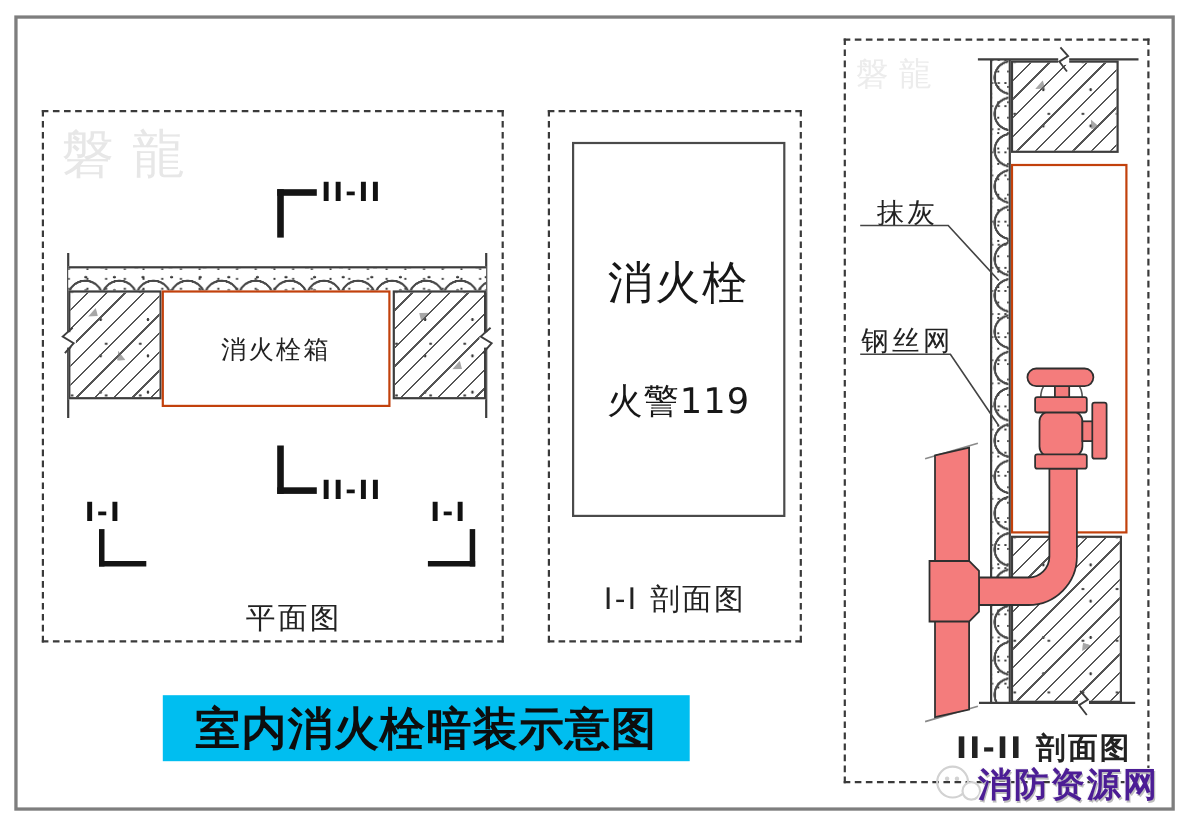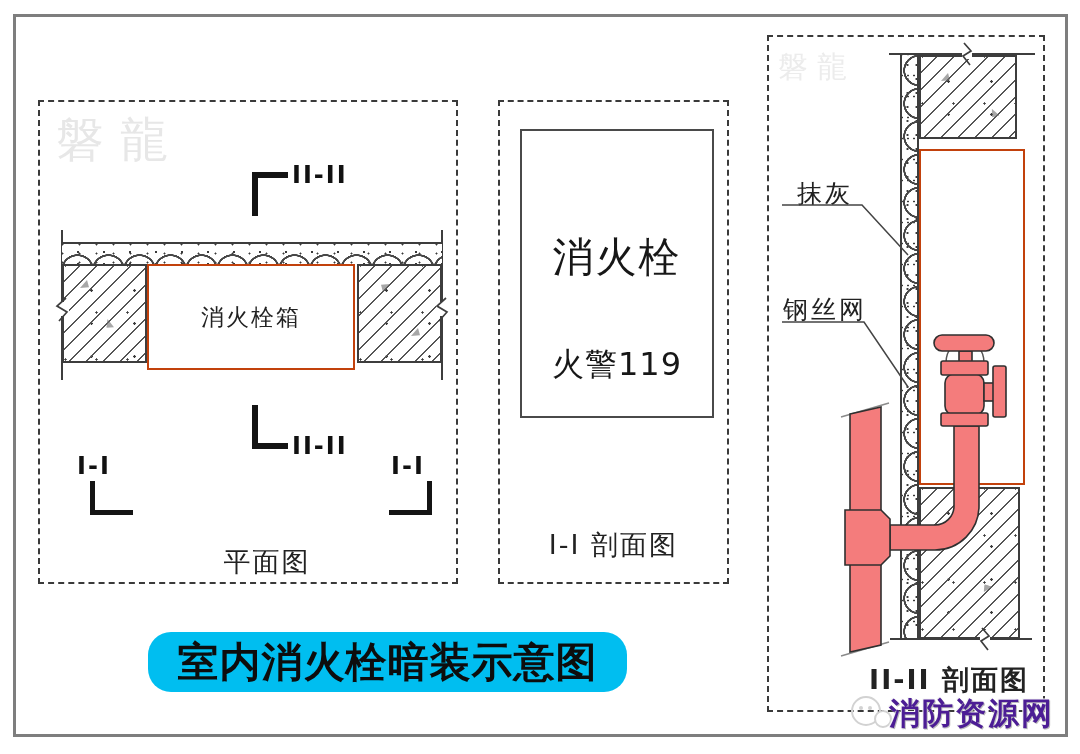--- a/index.html
+++ b/index.html
@@ -63,27 +63,27 @@
   }
 
   .whitebox { background:#fff; border:2px solid #c2410c; display:flex; align-items:center; justify-content:center; z-index:2; }
   .edge { background:#3d3d3d; }
 
   .bar { background:#141414; }
   .marker-text { font-size:24px; font-weight:700; letter-spacing:2px; color:#111; white-space:nowrap; }
   .caption { font-size:27px; color:#222; letter-spacing:2px; white-space:nowrap; }
   .callout { font-size:25px; color:#222; letter-spacing:3px; white-space:nowrap; z-index:3; }
 
-  .sign-rect { left:20px; top:27px; width:194px; height:289px; border:2px solid #4a4a4a; background:#fff; }
+  .sign-rect { left:20px; top:27px; width:194px; height:341px; border:2px solid #4a4a4a; background:#fff; }
   .sign-line1 { left:0; right:0; top:99px; text-align:center; font-size:41px; letter-spacing:2px; color:#171717; }
   .sign-line2 { left:0; right:0; top:212px; text-align:center; font-size:32px; letter-spacing:1px; color:#171717; }
 
   #banner {
     left:148px; top:632px; width:479px; height:60px; background:#00BEF0;
-    display:flex; align-items:center; justify-content:center; z-index:4;border-radius:23px;
+    display:flex; align-items:center; justify-content:center; z-index:4;
   }
   #banner .t { font-size:41px; font-weight:700; letter-spacing:1px; color:#0d0d0d; white-space:nowrap; }
 
   .site-wm { color:#4c1d95; font-size:31px; font-weight:700; letter-spacing:2px;
     text-shadow:1px 1px 0 #bdbdbd, -1px -1px 0 #f6f6f6; z-index:5; white-space:nowrap; }
   .wm-circle { border:2.5px solid #d2d2d2; border-radius:50%; z-index:5; }
   .wm-dot { background:#d2d2d2; border-radius:50%; width:4px; height:4px; z-index:6; }
 </style>
 </head>
 <body>

